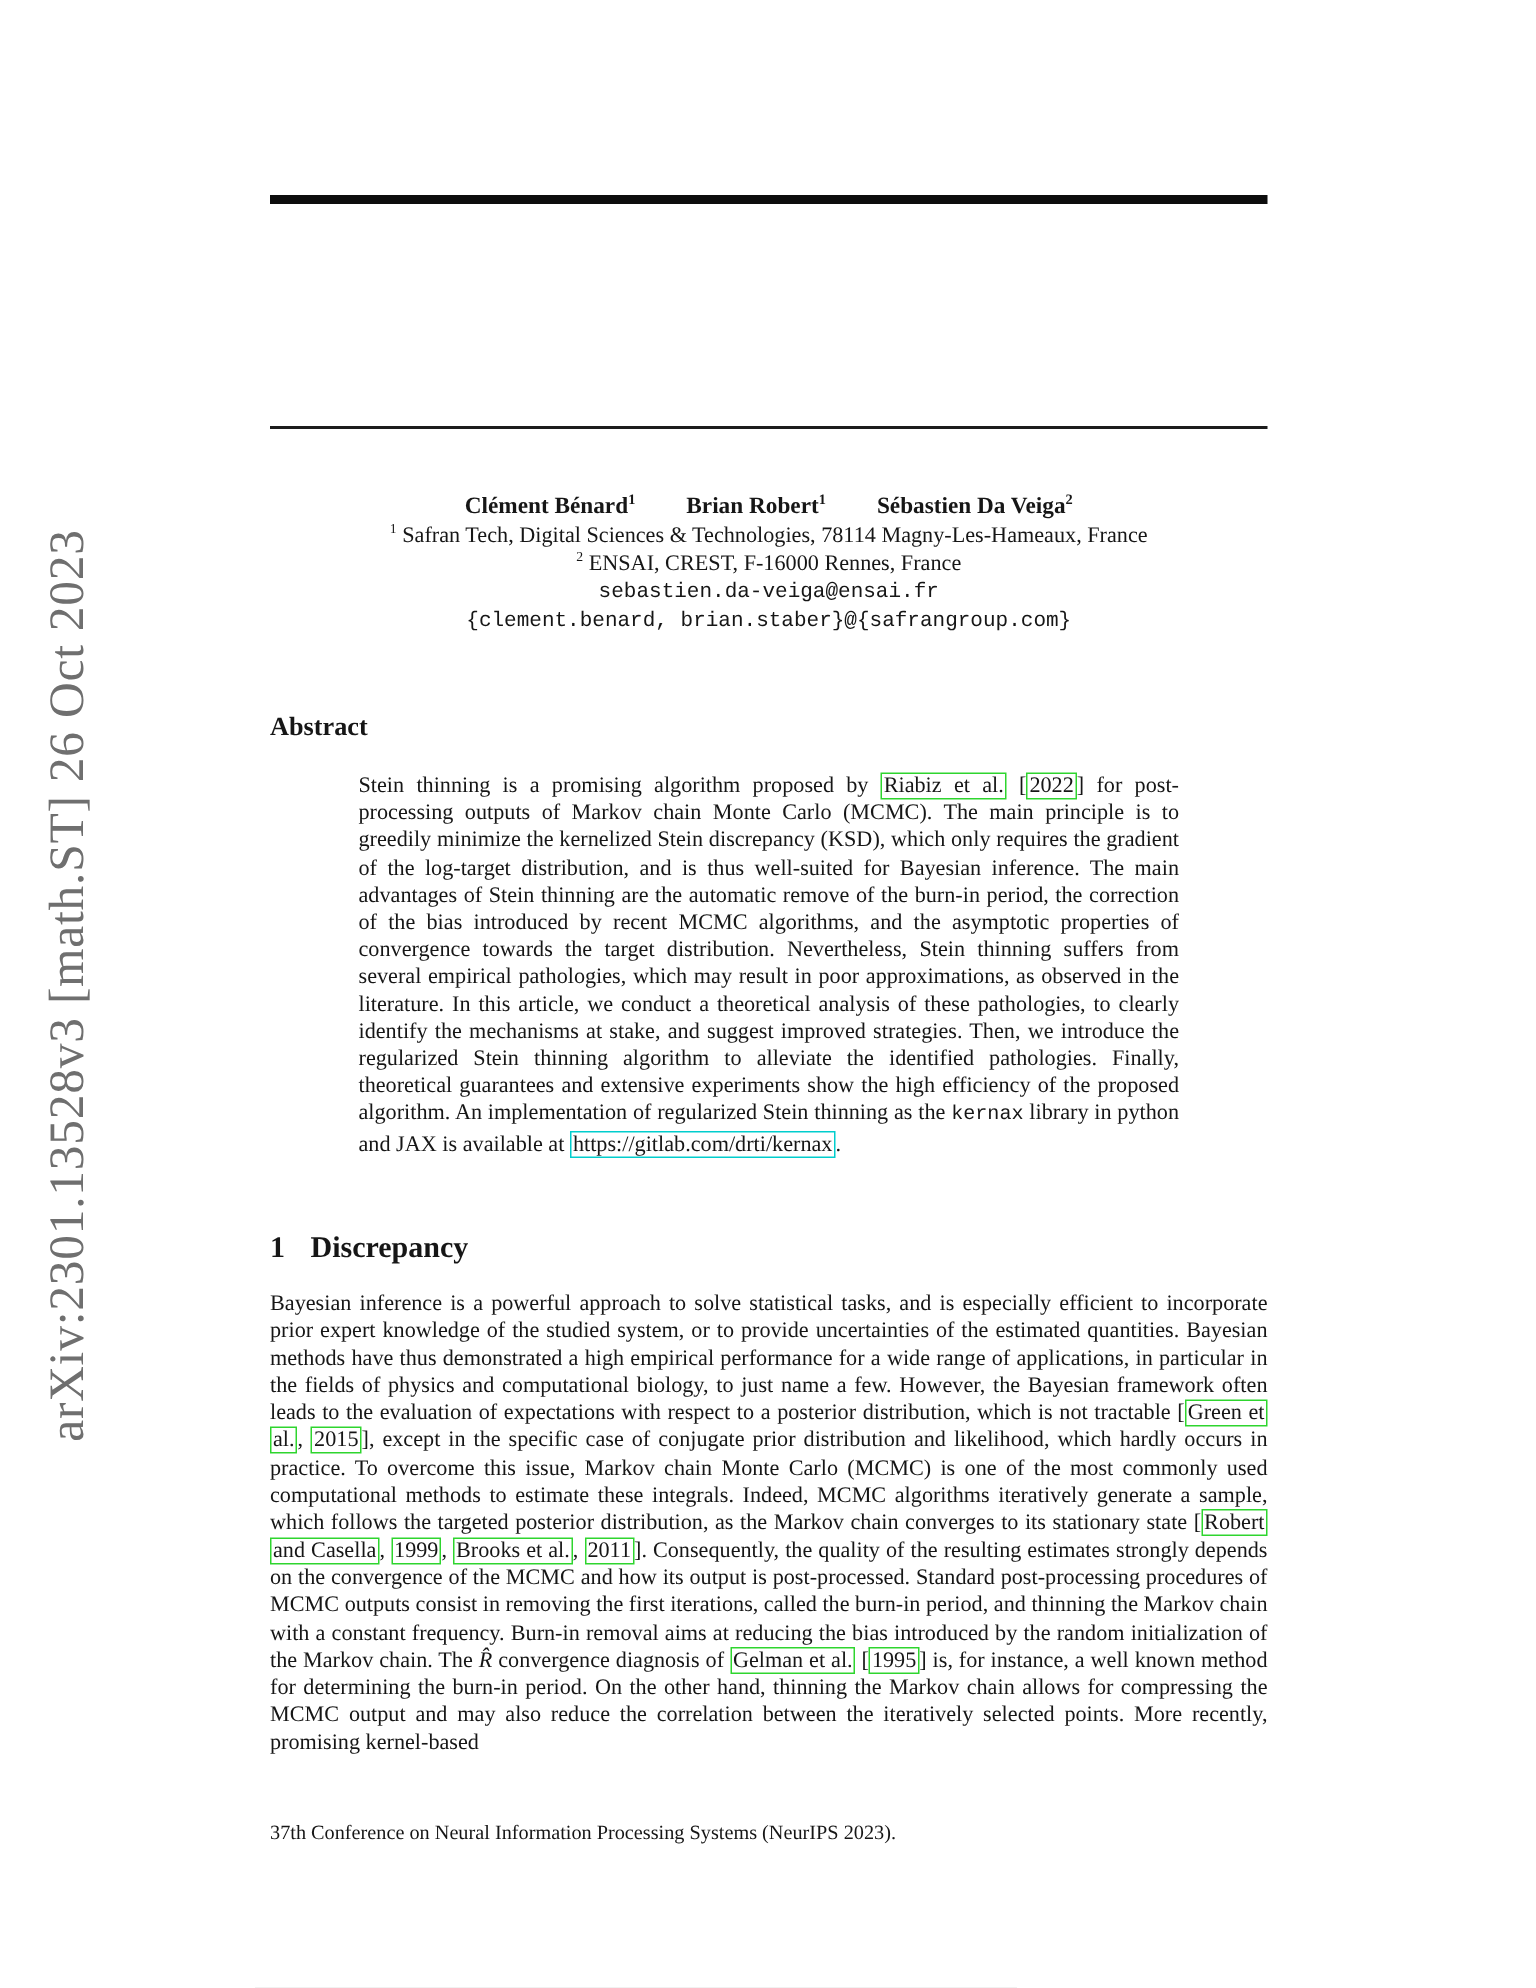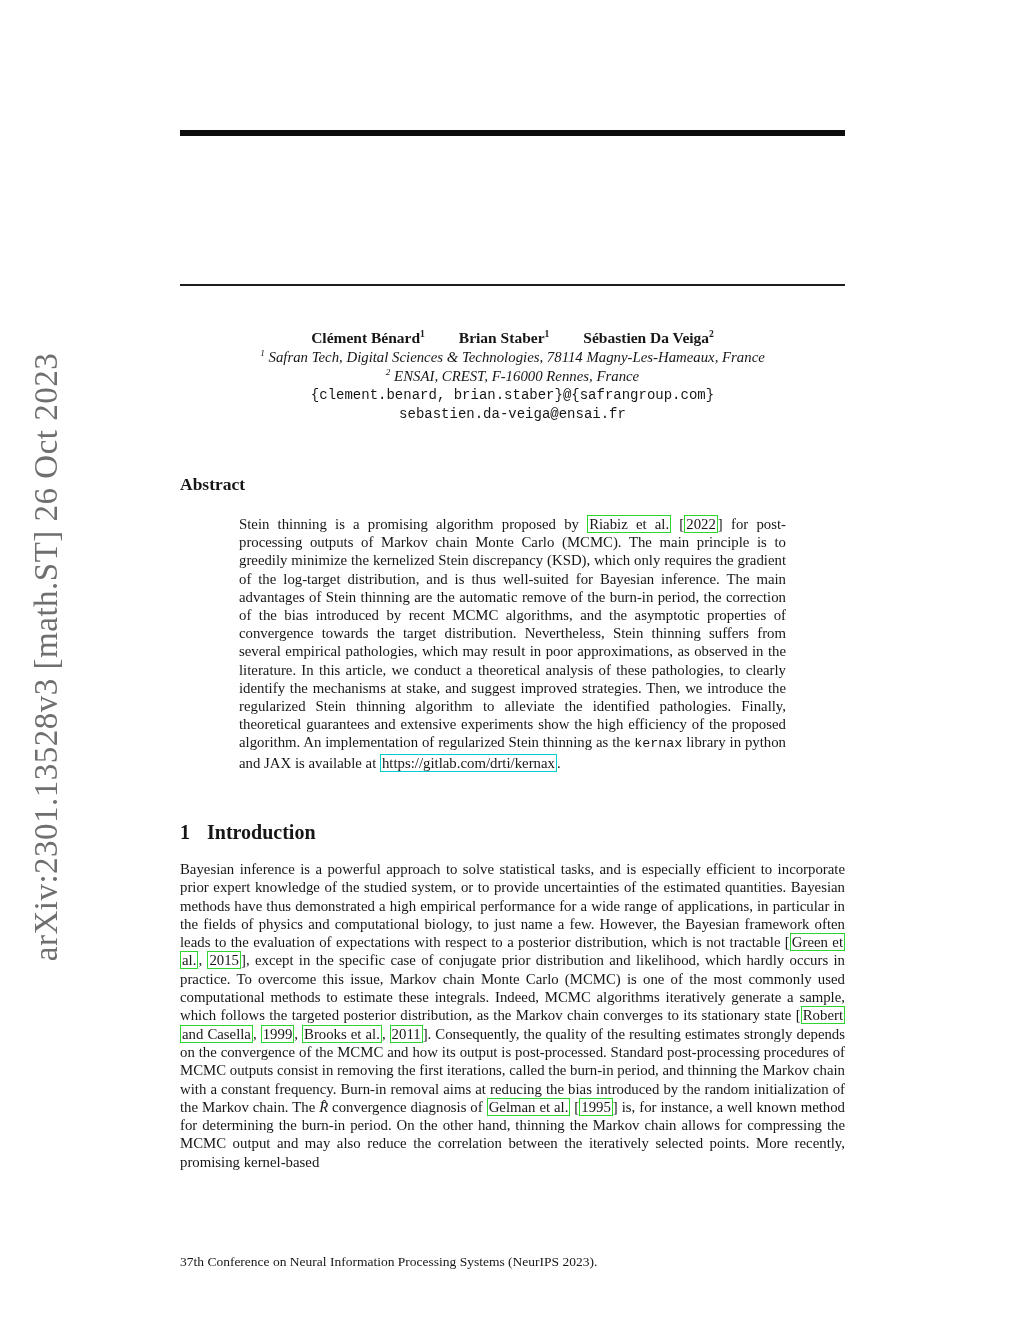--- a/index.html
+++ b/index.html
@@ -21,40 +21,40 @@
   
   .title {
     position:absolute; left:170px; top:160px; width:685px; margin:0;
     text-align:center; font-size:26px; line-height:34px; font-weight:bold;
   }
   
   .author-block { position:absolute; left:180px; top:328px; width:665px; text-align:center; }
   .authors-row { font-size:15.5px; font-weight:bold; line-height:20px; }
   .author { margin:0 17px; white-space:nowrap; }
   sup { font-size:0.62em; vertical-align:super; line-height:0; }
-  .affil-line { font-size:14.8px; line-height:19px;font-style:italic; }
+  .affil-line { font-size:14.8px; line-height:19px; }
   .email-line { font-family:"Liberation Mono", monospace; font-size:14px; line-height:19px; }
   
   .abstract-heading {
     position:absolute; left:180px; top:474px; width:665px; margin:0;
     text-align:left; font-size:17.5px; font-weight:bold;
   }
   .abstract-body {
     position:absolute; left:239px; top:515px; width:547px; margin:0;
     text-align:justify; font-size:14.8px; line-height:18.2px;
   }
   
   .section-heading { position:absolute; left:180px; top:821px; width:665px; margin:0; font-size:20px; font-weight:bold; }
   .sec-num { margin-right:17px; }
   .body-par {
     position:absolute; left:180px; top:860px; width:665px; margin:0;
     text-align:justify; font-size:14.8px; line-height:18.3px;
   }
   
-  .footer { position:absolute; left:180px; top:1254px; width:665px; font-size:13.5px; }
+  .footer { position:absolute; left:180px; top:1214px; width:665px; font-size:13.5px; }
   
   .seg-n { }
   .seg-c {
     border:1.4px solid var(--citation-box,#2ed52e); padding:0 1px;
     -webkit-box-decoration-break:clone; box-decoration-break:clone;
   }
   .seg-u { border:1.4px solid var(--url-box,#00cdcd); padding:0 1px; }
   .seg-m { font-family:Liberation Mono, monospace; font-size:13.4px; }
   .seg-i { font-style:italic; }
 </style>
@@ -65,33 +65,33 @@
 
   <div class="arxiv-strip">arXiv:2301.13528v3 [math.ST] 26 Oct 2023</div>
 
   <div class="rule-thick"></div>
 
 
   <div class="rule-thin"></div>
 
   <div class="author-block">
     <div class="authors-row">
-      <span class="author"><span>Clément Bénard</span><sup>1</sup></span><span class="author"><span>Brian Staber</span><sup>1</sup></span><span class="author"><span>Sébastien Da Veiga</span><sup>2</sup></span>
+      <span class="author"><span>Clément Bénard</span><sup>1</sup></span><span class="author"><span>Brian Robert</span><sup>1</sup></span><span class="author"><span>Sébastien Da Veiga</span><sup>2</sup></span>
     </div>
     <div class="affil-line"><sup>1</sup><span> Safran Tech, Digital Sciences &amp; Technologies, 78114 Magny-Les-Hameaux, France</span></div>
     <div class="affil-line"><sup>2</sup><span> ENSAI, CREST, F-16000 Rennes, France</span></div>
+    <div class="email-line">sebastien.da-veiga@ensai.fr</div>
     <div class="email-line">{clement.benard, brian.staber}@{safrangroup.com}</div>
-    <div class="email-line">sebastien.da-veiga@ensai.fr</div>
   </div>
 
   <h2 class="abstract-heading">Abstract</h2>
 
   <p class="abstract-body"><span class="seg-n">Stein thinning is a promising algorithm proposed by </span><span class="seg-c">Riabiz et al.</span><span class="seg-n"> [</span><span class="seg-c">2022</span><span class="seg-n">] for post-processing outputs of Markov chain Monte Carlo (MCMC). The main principle is to greedily minimize the kernelized Stein discrepancy (KSD), which only requires the gradient of the log-target distribution, and is thus well-suited for Bayesian inference. The main advantages of Stein thinning are the automatic remove of the burn-in period, the correction of the bias introduced by recent MCMC algorithms, and the asymptotic properties of convergence towards the target distribution. Nevertheless, Stein thinning suffers from several empirical pathologies, which may result in poor approximations, as observed in the literature. In this article, we conduct a theoretical analysis of these pathologies, to clearly identify the mechanisms at stake, and suggest improved strategies. Then, we introduce the regularized Stein thinning algorithm to alleviate the identified pathologies. Finally, theoretical guarantees and extensive experiments show the high efficiency of the proposed algorithm. An implementation of regularized Stein thinning as the </span><span class="seg-m">kernax</span><span class="seg-n"> library in python and JAX is available at </span><span class="seg-u">https://gitlab.com/drti/kernax</span><span class="seg-n">.</span></p>
 
   <h2 class="section-heading">
-    <span class="sec-num">1</span><span>Introduction</span>
+    <span class="sec-num">1</span><span>Discrepancy</span>
   </h2>
 
   <p class="body-par"><span class="seg-n">Bayesian inference is a powerful approach to solve statistical tasks, and is especially efficient to incorporate prior expert knowledge of the studied system, or to provide uncertainties of the estimated quantities.  Bayesian methods have thus demonstrated a high empirical performance for a wide range of applications, in particular in the fields of physics and computational biology, to just name a few. However, the Bayesian framework often leads to the evaluation of expectations with respect to a posterior distribution, which is not tractable [</span><span class="seg-c">Green et al.</span><span class="seg-n">, </span><span class="seg-c">2015</span><span class="seg-n">], except in the specific case of conjugate prior distribution and likelihood, which hardly occurs in practice. To overcome this issue, Markov chain Monte Carlo (MCMC) is one of the most commonly used computational methods to estimate these integrals.  Indeed, MCMC algorithms iteratively generate a sample, which follows the targeted posterior distribution, as the Markov chain converges to its stationary state [</span><span class="seg-c">Robert and Casella</span><span class="seg-n">, </span><span class="seg-c">1999</span><span class="seg-n">, </span><span class="seg-c">Brooks et al.</span><span class="seg-n">, </span><span class="seg-c">2011</span><span class="seg-n">].  Consequently, the quality of the resulting estimates strongly depends on the convergence of the MCMC and how its output is post-processed.  Standard post-processing procedures of MCMC outputs consist in removing the first iterations, called the burn-in period, and thinning the Markov chain with a constant frequency. Burn-in removal aims at reducing the bias introduced by the random initialization of the Markov chain. The </span><span class="seg-i">R̂</span><span class="seg-n"> convergence diagnosis of </span><span class="seg-c">Gelman et al.</span><span class="seg-n"> [</span><span class="seg-c">1995</span><span class="seg-n">] is, for instance, a well known method for determining the burn-in period. On the other hand, thinning the Markov chain allows for compressing the MCMC output and may also reduce the correlation between the iteratively selected points. More recently, promising kernel-based</span></p>
 
   <div class="footer">37th Conference on Neural Information Processing Systems (NeurIPS 2023).</div>
 
 </div>
 
 </body></html>

